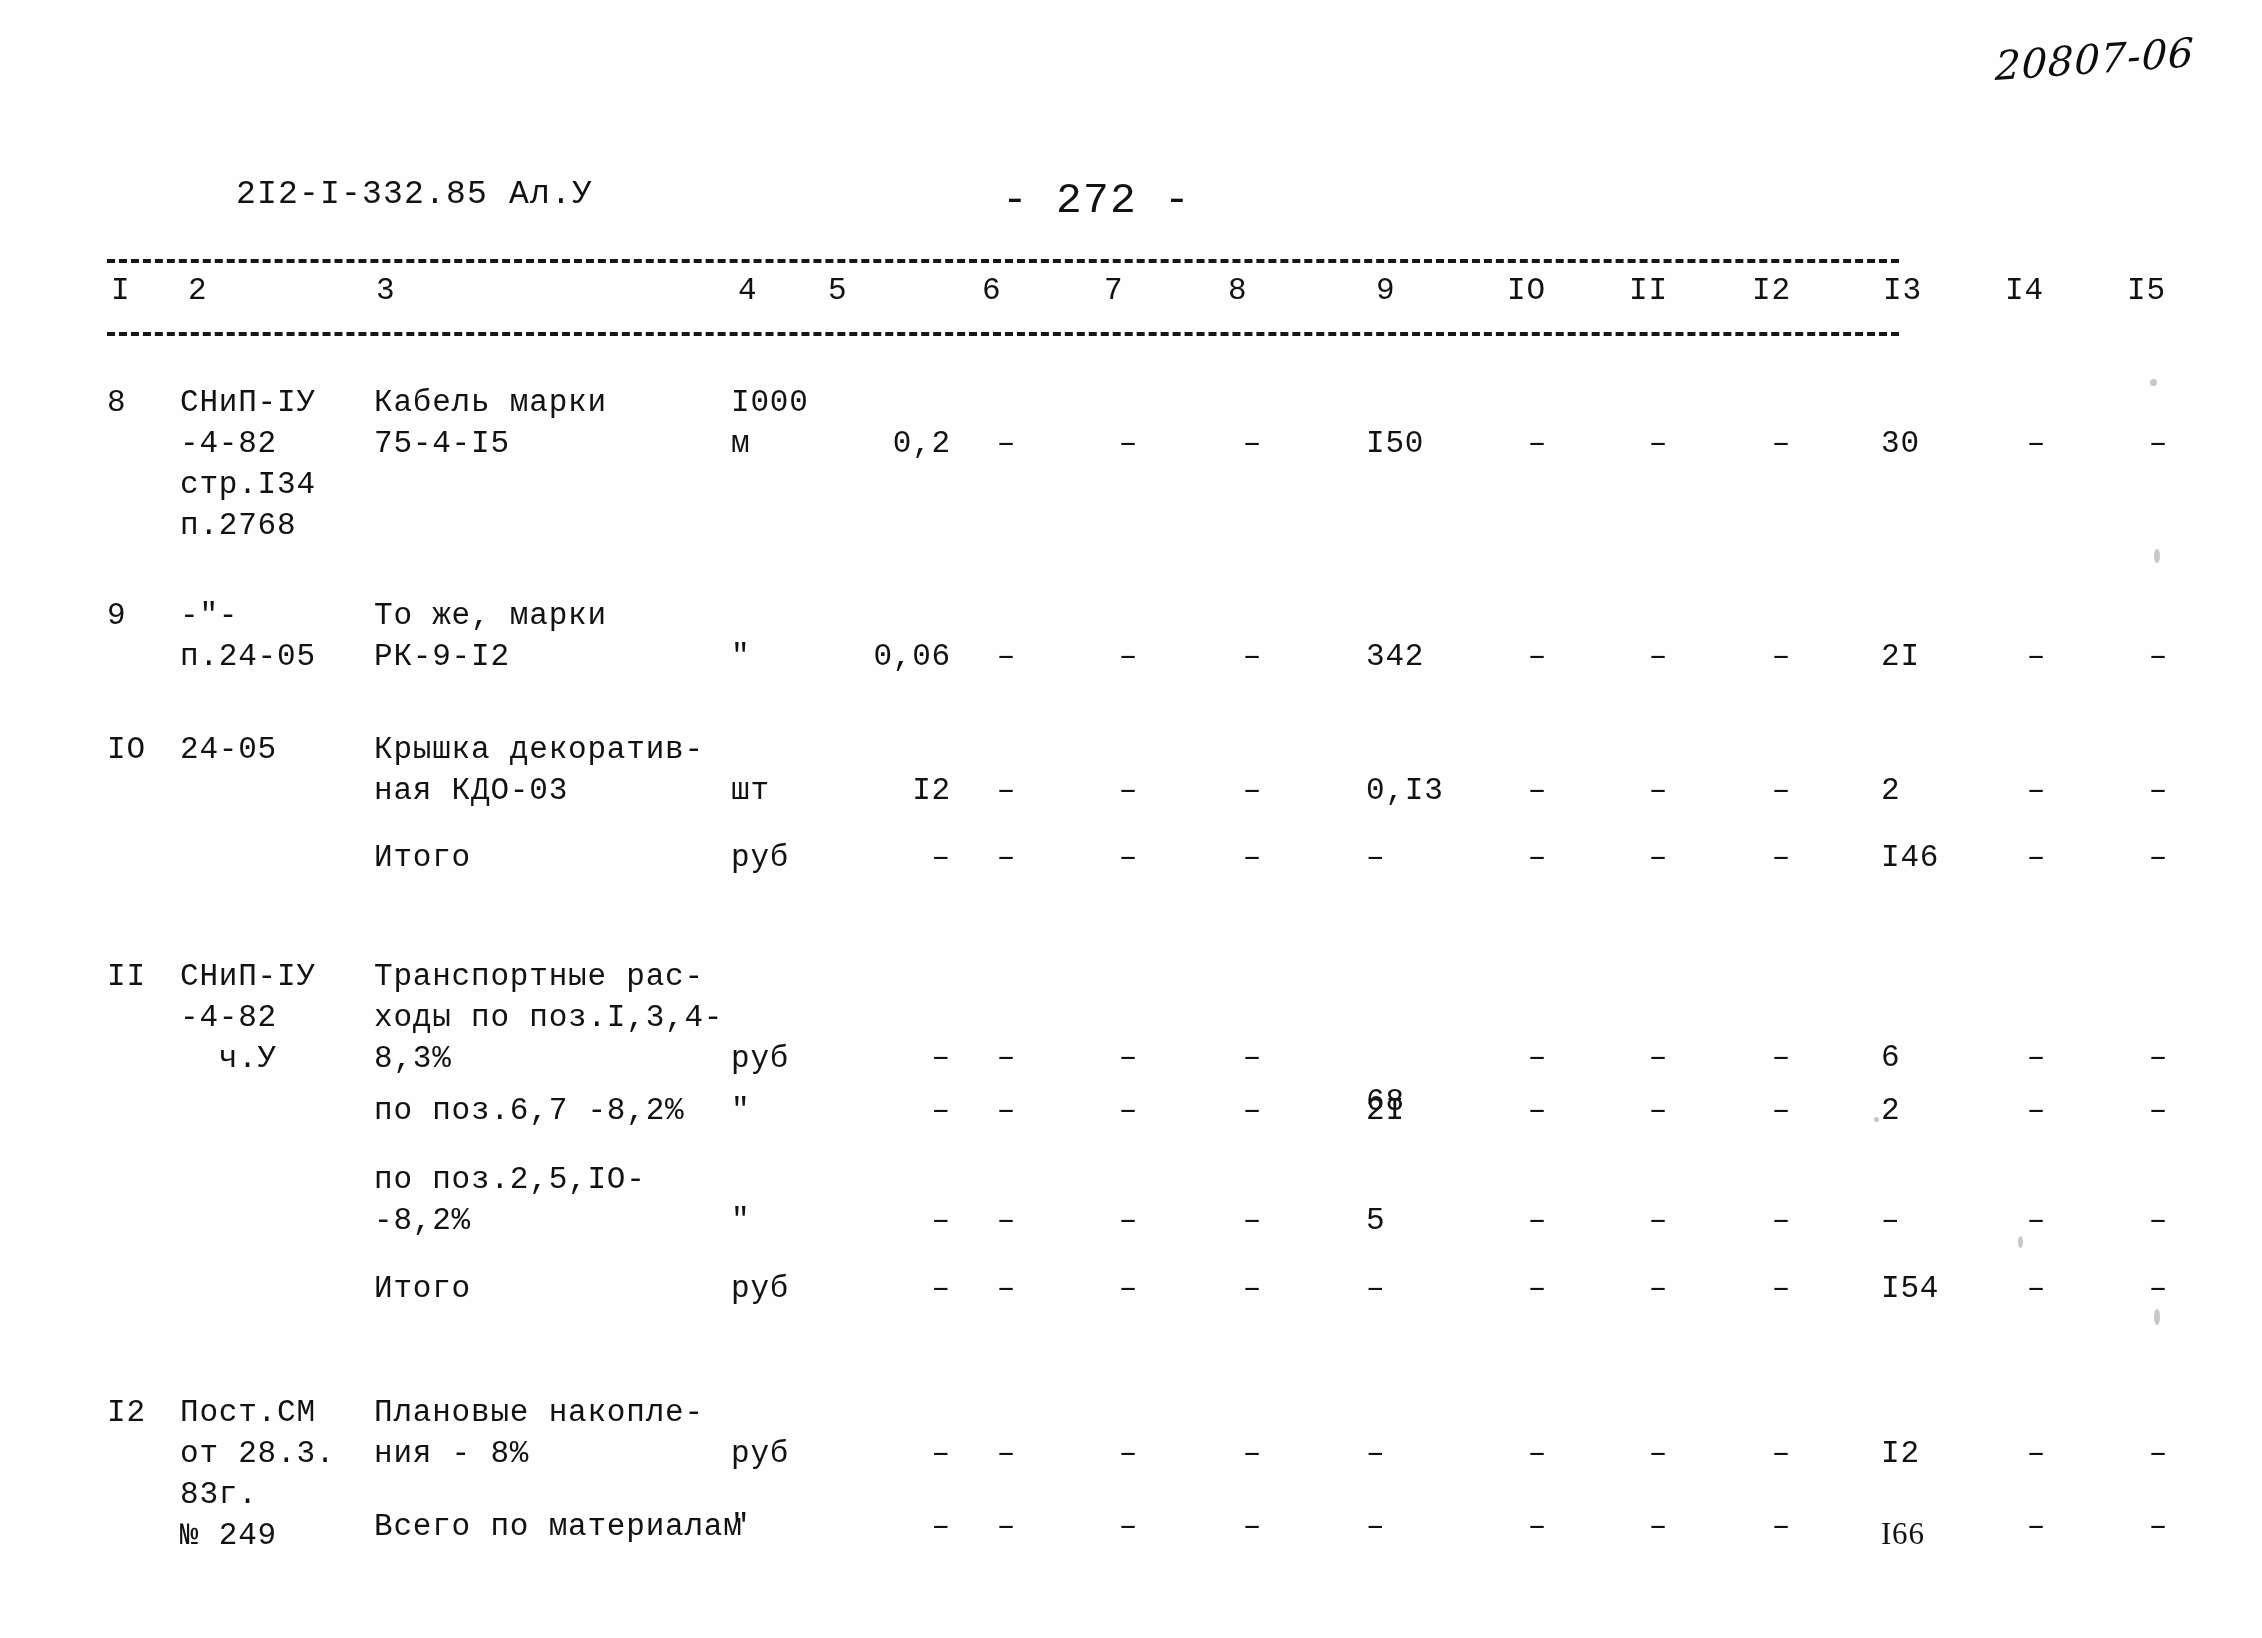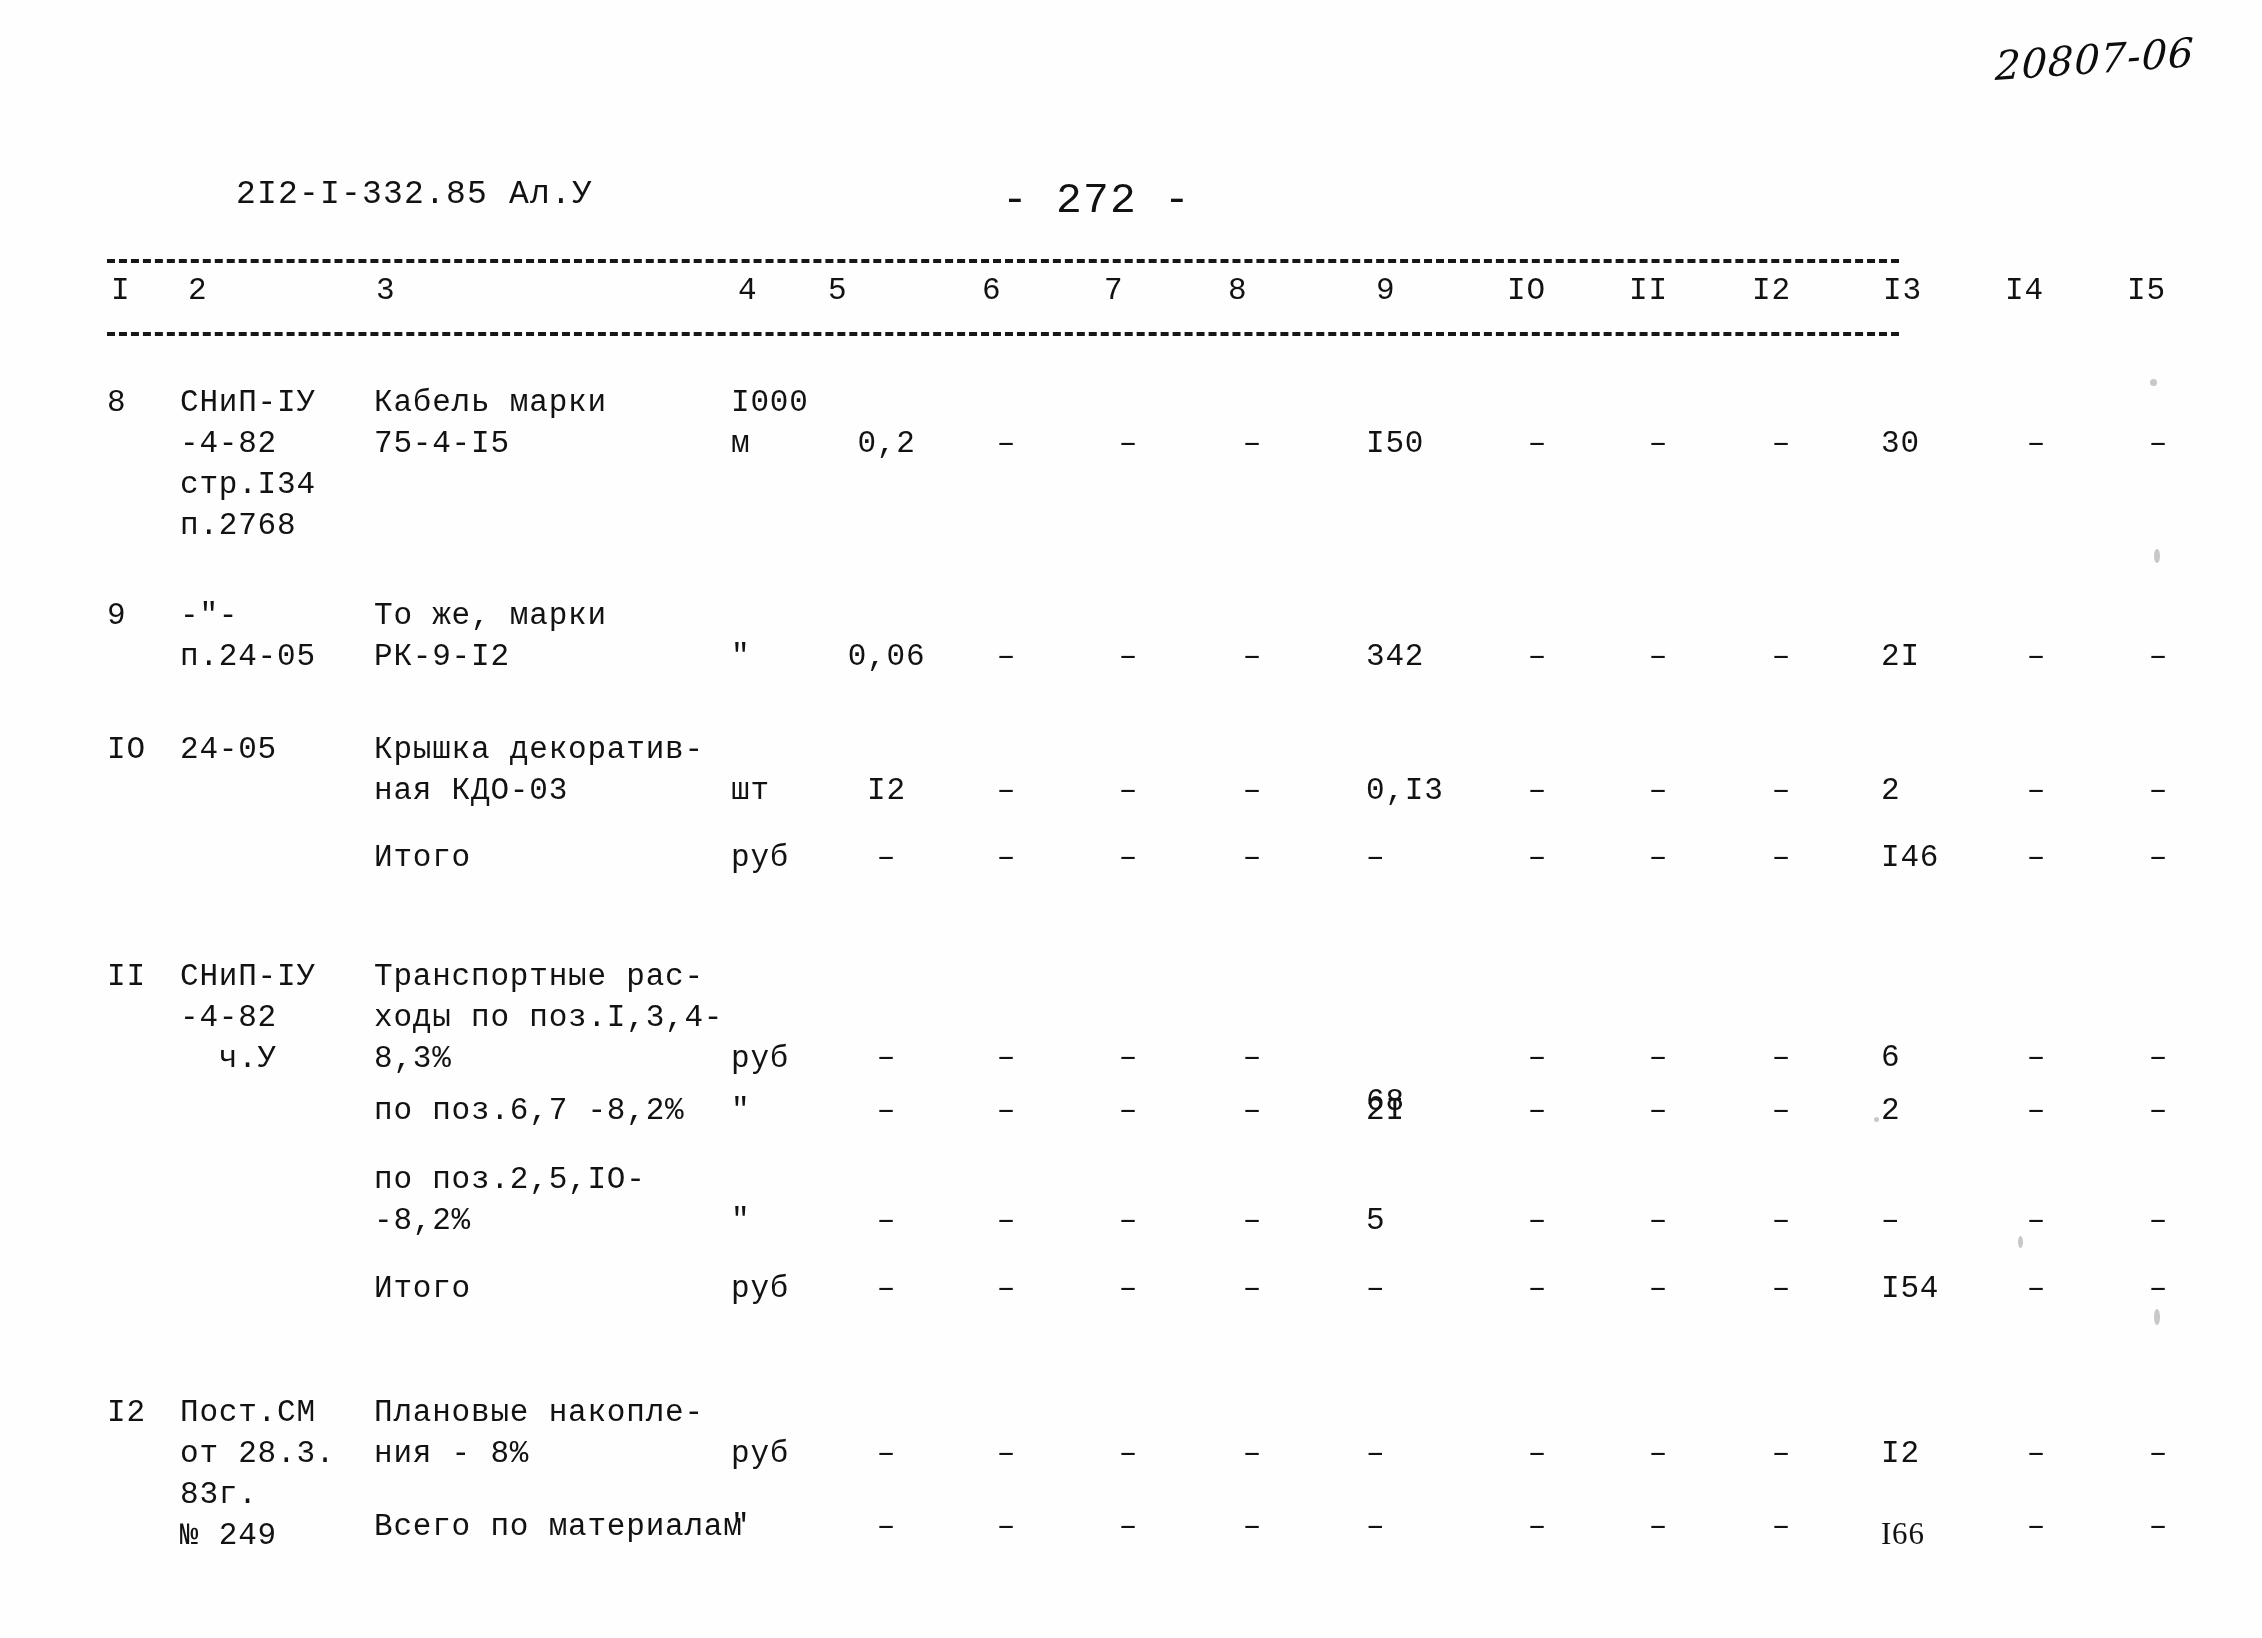--- a/index.html
+++ b/index.html
@@ -103,21 +103,21 @@
     position: absolute;
     font-size: 31px;
     letter-spacing: 0.8px;
     white-space: pre;
     line-height: 41px;
   }
   .c-pos    { left: 107px;  width: 79px; }
   .c-just   { left: 180px;  width: 149px; }
   .c-name   { left: 374px;  width: 386px; }
   .c-unit   { left: 731px;  width: 89px; text-align: left; }
-  .c-qty    { left: 822px;  width: 129px; text-align: center; }
+  .c-qty    { left: 822px;  width: 129px; text-align: right; }
   .c-6      { left: 972px;  width: 69px; text-align: center; }
   .c-7      { left: 1094px; width: 69px; text-align: center; }
   .c-8      { left: 1218px; width: 69px; text-align: center; }
   .c-9      { left: 1366px; width: 129px; text-align: left; }
   .c-10     { left: 1503px; width: 69px; text-align: center; }
   .c-11     { left: 1624px; width: 69px; text-align: center; }
   .c-12     { left: 1747px; width: 69px; text-align: center; }
   .c-13     { left: 1881px; width: 109px; text-align: left; }
   .c-14     { left: 2002px; width: 69px; text-align: center; }
   .c-15     { left: 2124px; width: 69px; text-align: center; }

